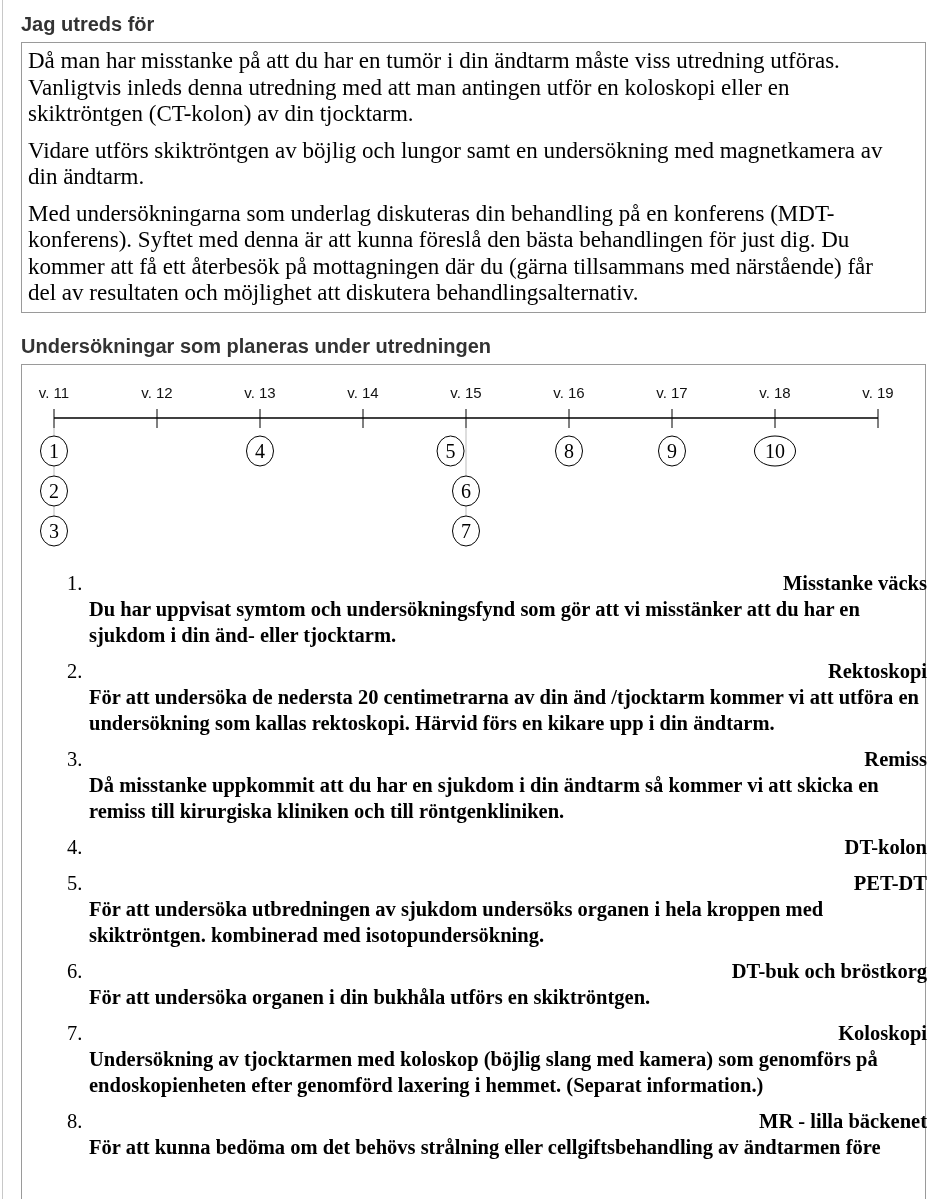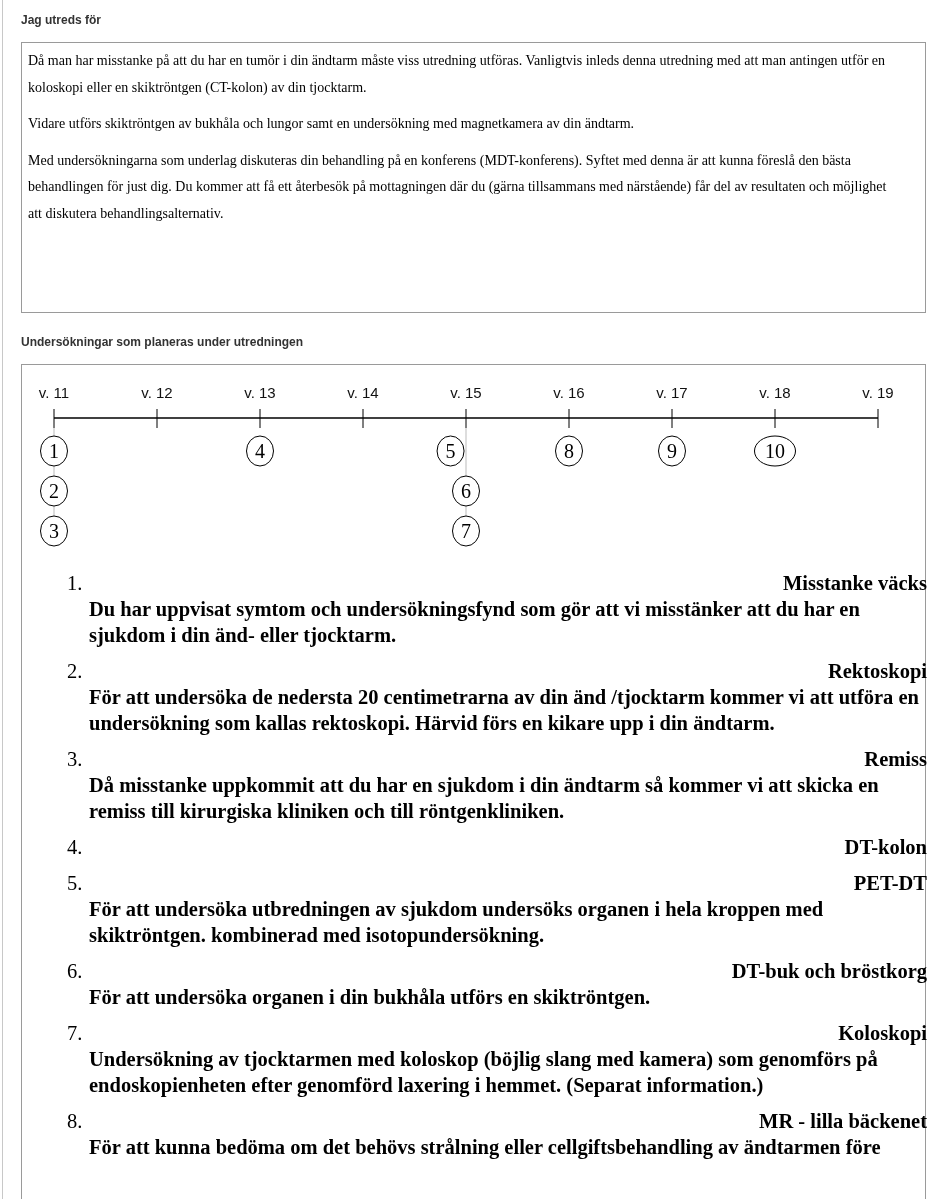--- a/index.html
+++ b/index.html
@@ -4,28 +4,28 @@
 <style>
   html, body { margin: 0; padding: 0; background: #ffffff; }
   body {
     width: 948px; height: 1199px; overflow: hidden; position: relative;
     font-family: "Liberation Serif", serif; color: #000;
   }
   .left-rule { position: absolute; left: 2px; top: 0; width: 1px; height: 1199px; background: #c8c8c8; }
   h2.section-title {
     position: absolute; left: 21px; margin: 0;
     font-family: "Liberation Sans", sans-serif; font-weight: bold;
-    font-size: 12px; color: #333; letter-spacing: 0;
+    font-size: 20px; color: #333; letter-spacing: 0;
   }
   .box {
     position: absolute; left: 21px; width: 905px;
     border: 1px solid #9a9a9a; box-sizing: border-box;
   }
   #box-intro { top: 42px; height: 271px; padding: 5px 6px 0 6px; }
-  #box-intro p { margin: 0 16px 10px 0; font-size: 14px; line-height: 26.5px; }
+  #box-intro p { margin: 0 16px 10px 0; font-size: 23px; line-height: 26.5px; }
   #box-plan { top: 364px; height: 900px; }
   svg#timeline { position: absolute; left: 0; top: 0; }
   .tl-label { font-family: "Liberation Sans", sans-serif; font-size: 15px; fill: #111; }
   .tl-num { font-family: "Liberation Serif", serif; font-size: 20px; fill: #000; }
   ol.steps {
     position: absolute; left: 0; top: 205px; margin: 0; padding: 0 0 0 45px;
     width: 860px; list-style: none;
   }
   ol.steps li { position: relative; margin: 0 0 10px 0; padding-left: 22px; font-size: 20.5px; line-height: 26px; }
   ol.steps li .num { position: absolute; left: 0; top: 0; }
@@ -34,21 +34,21 @@
 </style>
 </head>
 <body>
 
 <div class="left-rule"></div>
 
 <h2 class="section-title" style="top:13px;">Jag utreds för</h2>
 
 <div class="box" id="box-intro">
   <p>Då man har misstanke på att du har en tumör i din ändtarm måste viss utredning utföras. Vanligtvis inleds denna utredning med att man antingen utför en koloskopi eller en skiktröntgen (CT-kolon) av din tjocktarm.</p>
-  <p>Vidare utförs skiktröntgen av bukhåla och lungor samt en undersökning med magnetkamera av din ändtarm.</p>
+  <p>Vidare utförs skiktröntgen av böjlig och lungor samt en undersökning med magnetkamera av din ändtarm.</p>
   <p>Med undersökningarna som underlag diskuteras din behandling på en konferens (MDT-konferens). Syftet med denna är att kunna föreslå den bästa behandlingen för just dig. Du kommer att få ett återbesök på mottagningen där du (gärna tillsammans med närstående) får del av resultaten och möjlighet att diskutera behandlingsalternativ.</p>
 </div>
 
 <h2 class="section-title" style="top:335px;">Undersökningar som planeras under utredningen</h2>
 
 <div class="box" id="box-plan">
   <svg id="timeline" width="905" height="200">
       <line x1="32" y1="53" x2="856" y2="53" stroke="#000" stroke-width="1.5"></line>
       <line x1="32" y1="44" x2="32" y2="63" stroke="#000" stroke-width="1"></line>
       <text x="32" y="33" text-anchor="middle" class="tl-label">v. 11</text>

